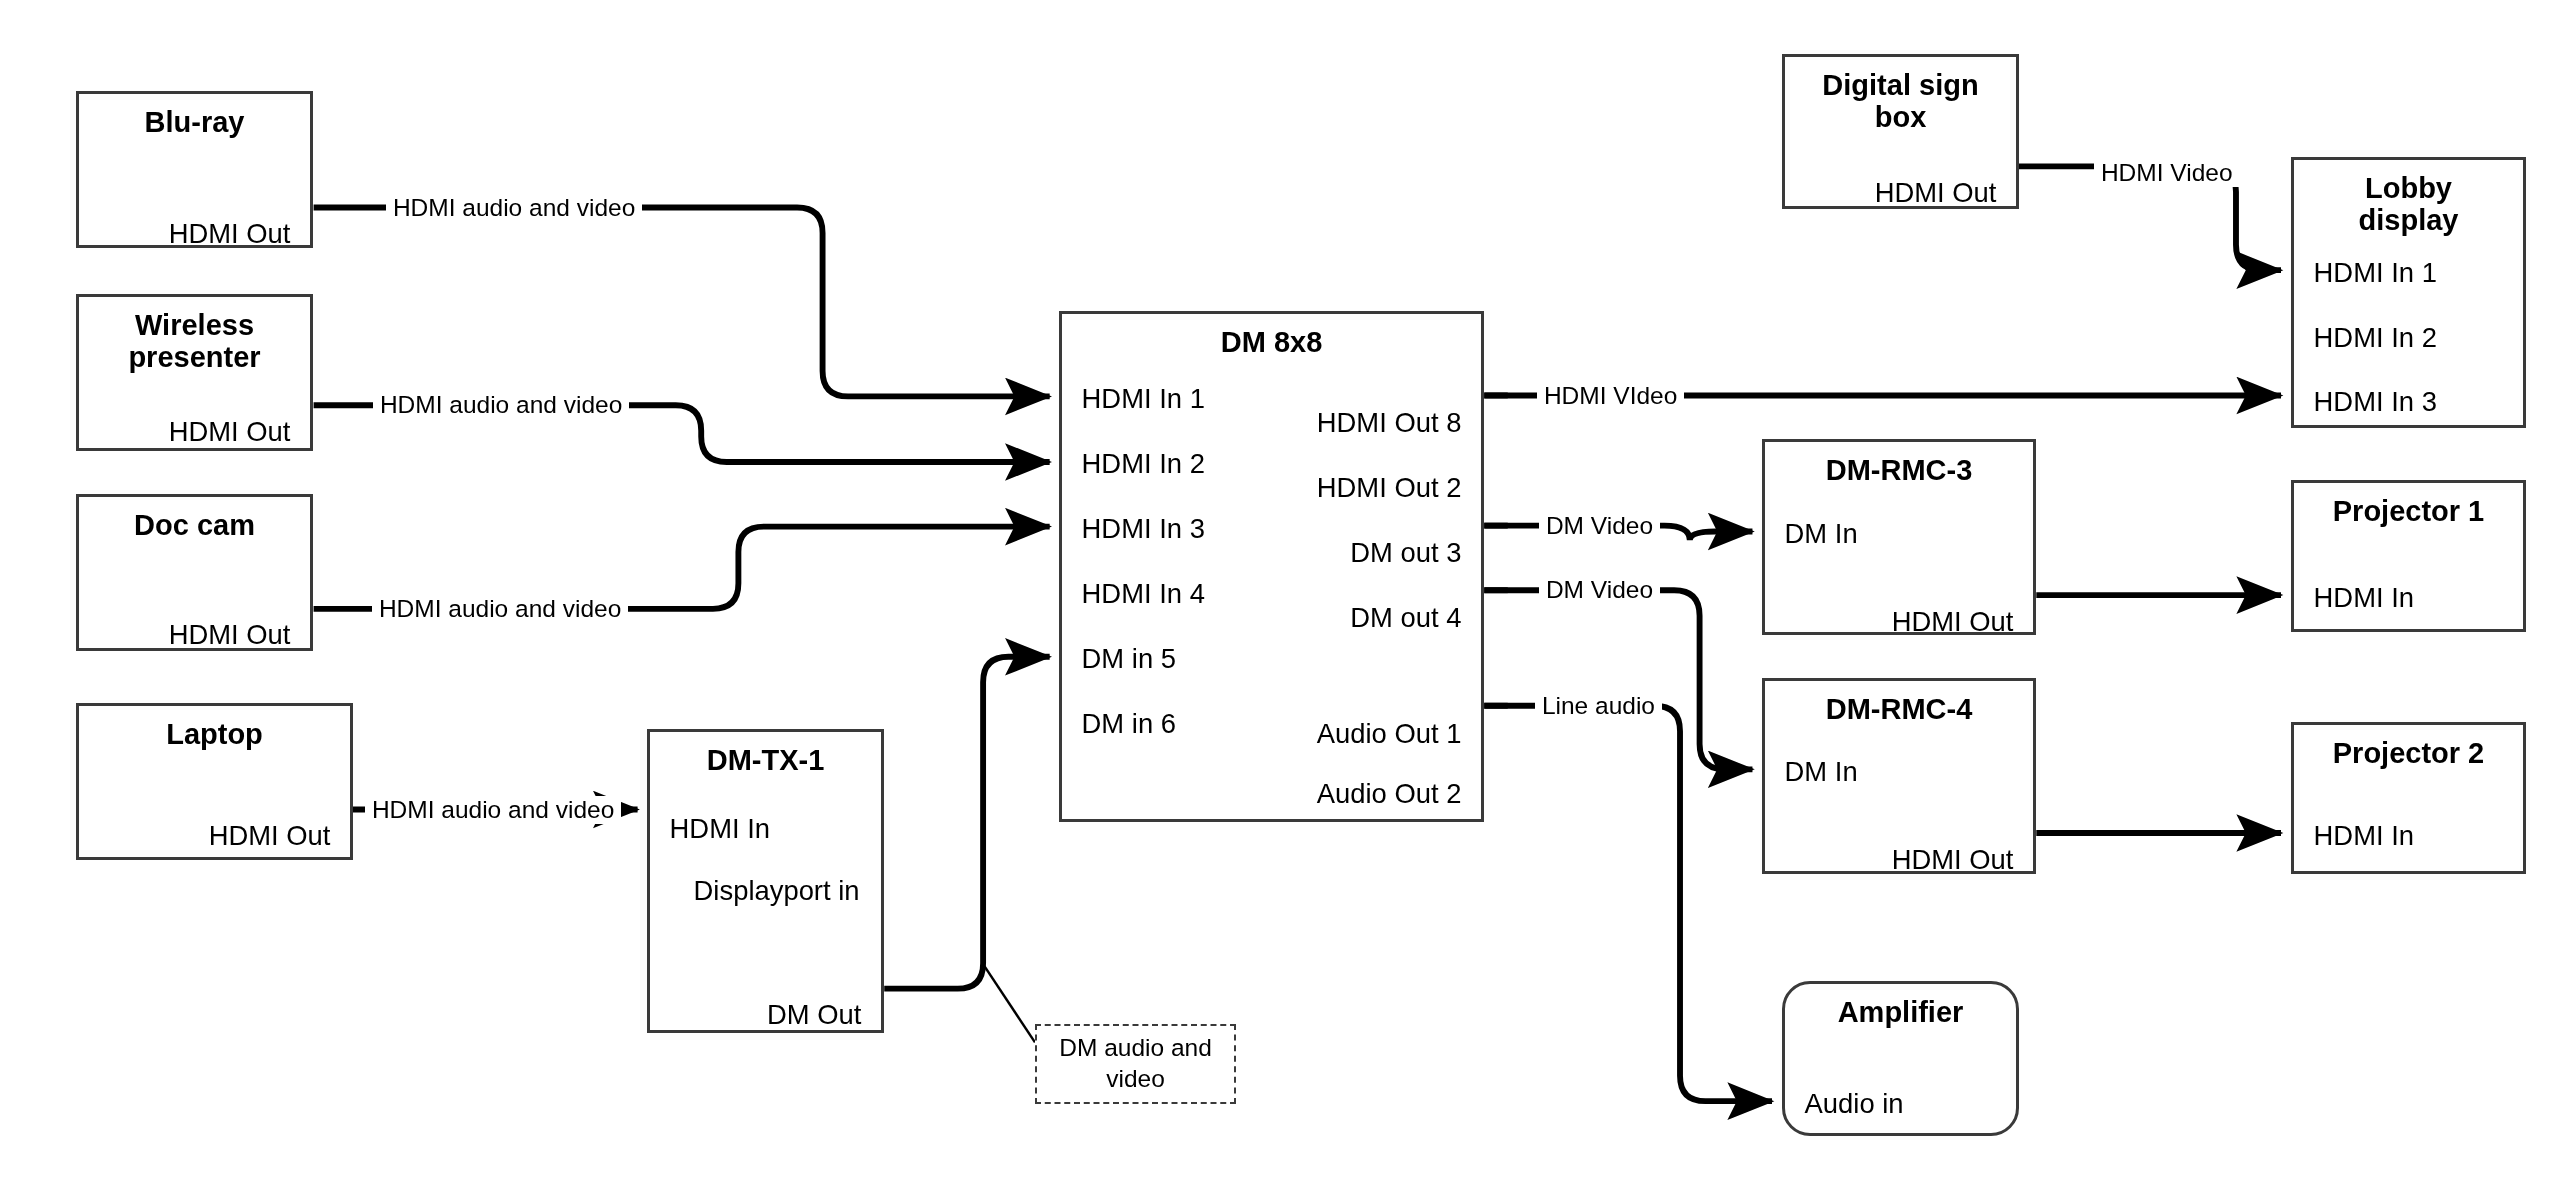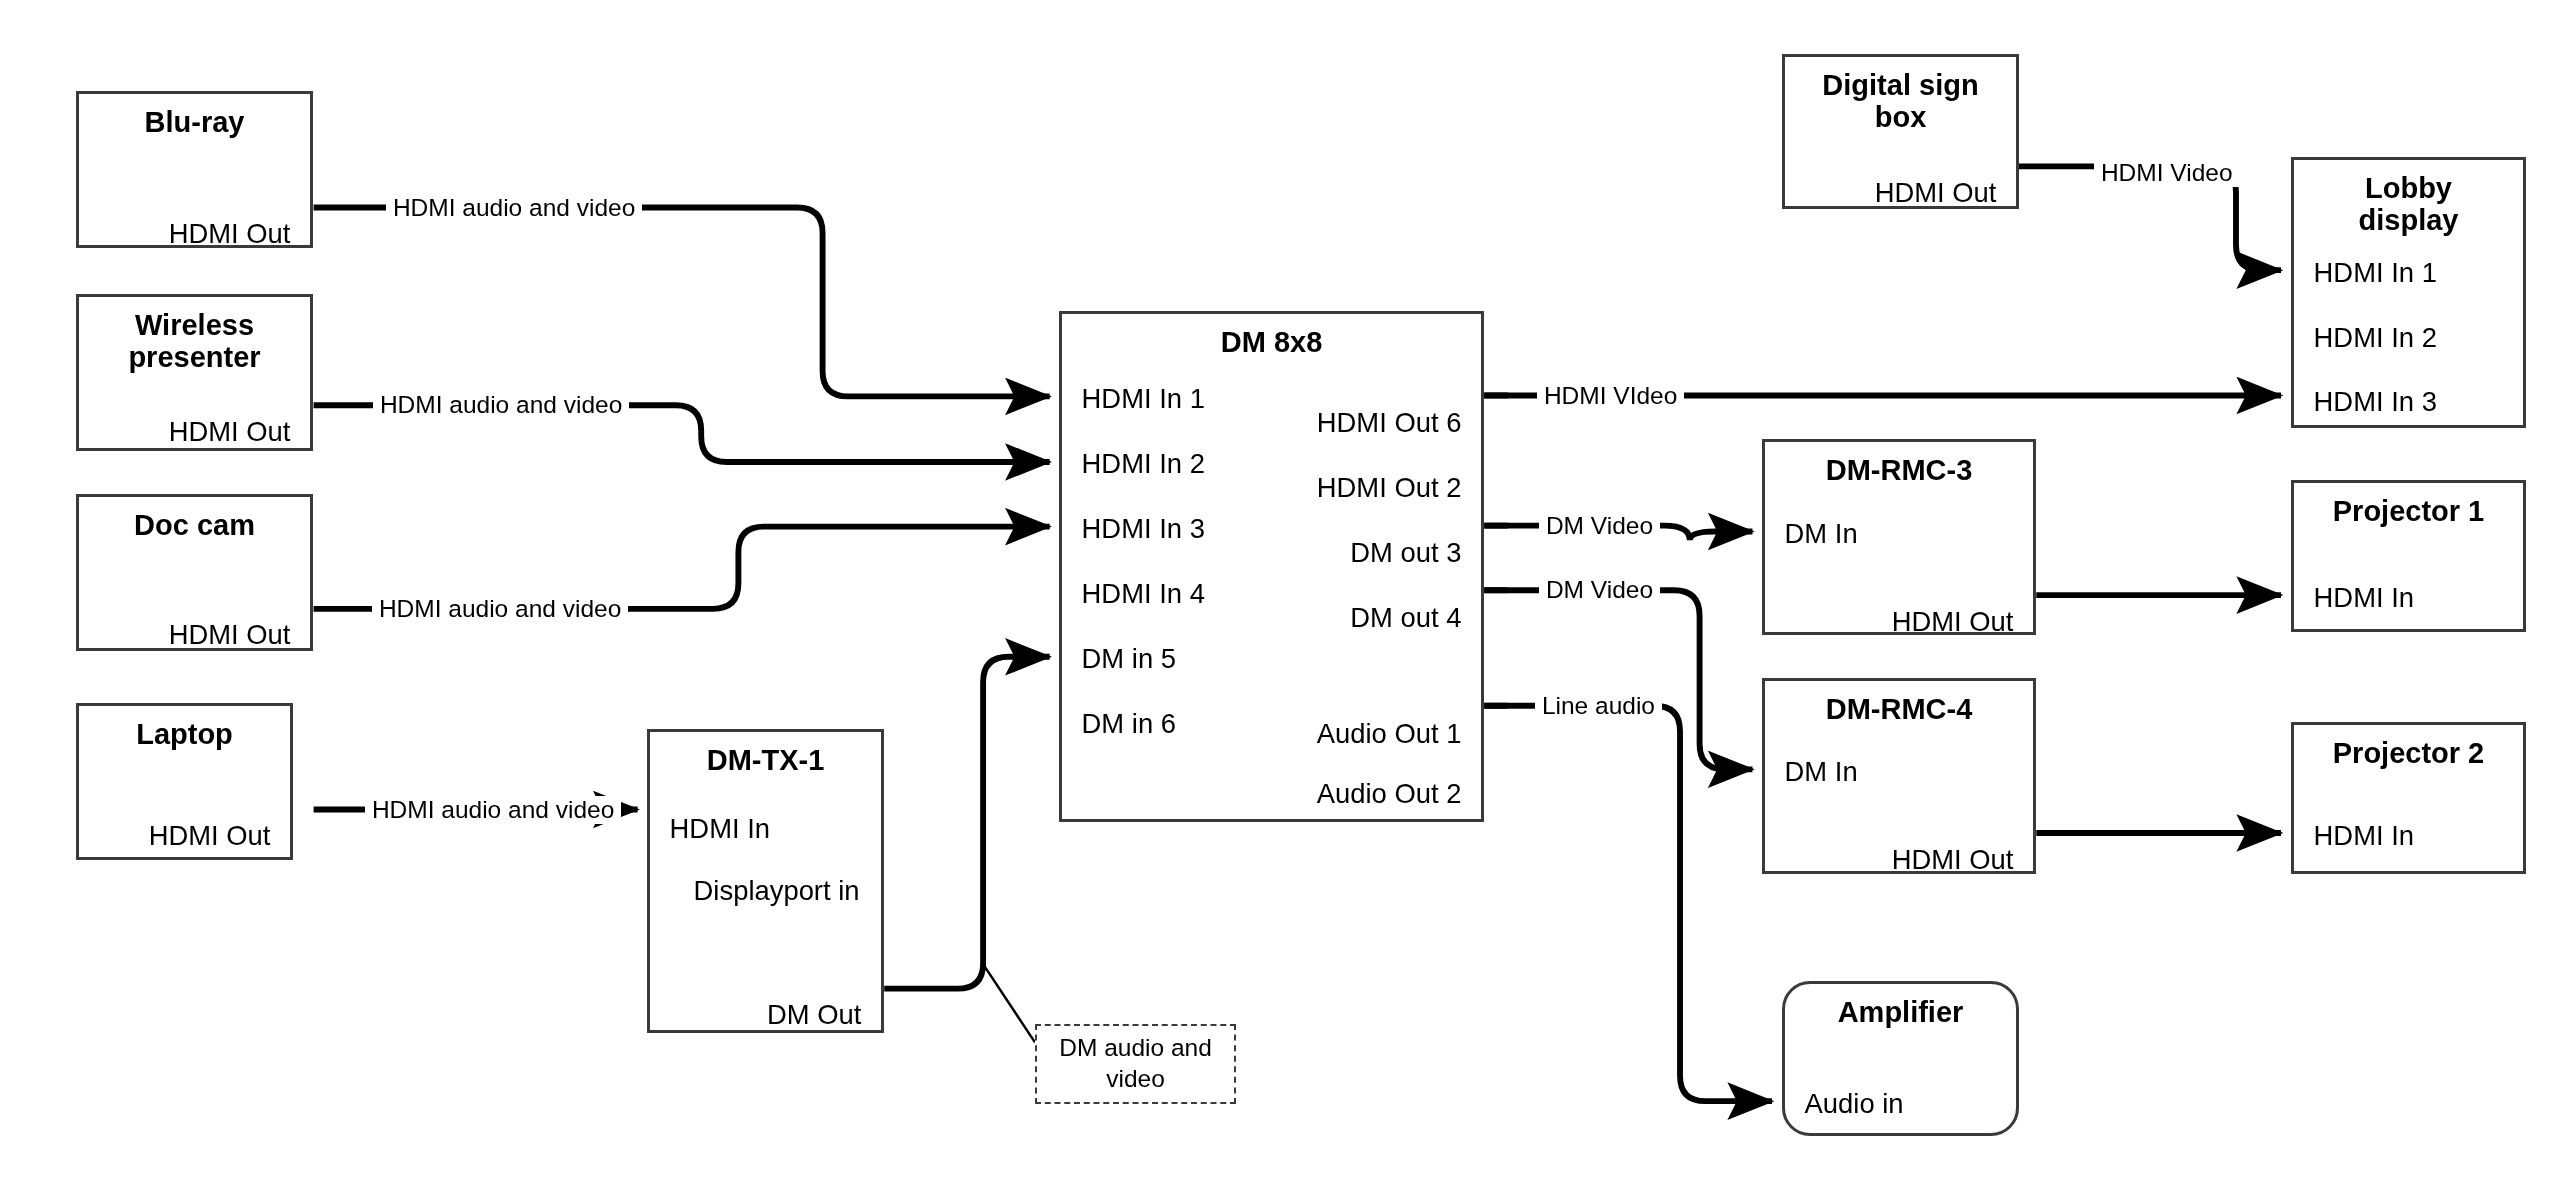--- a/index.html
+++ b/index.html
@@ -130,39 +130,39 @@
       </div>
       <div class="node" style="left: 76px; top: 294px; width: 237px; height: 157px;">
         <div class="node-title" style="top: 11.7px;">Wireless
 presenter</div>
         <div class="port right" style="top: 95px;">HDMI Out</div>
       </div>
       <div class="node" style="left: 76px; top: 494px; width: 237px; height: 157px;">
         <div class="node-title" style="top: 11.7px;">Doc cam</div>
         <div class="port right" style="top: 98px;">HDMI Out</div>
       </div>
-      <div class="node" style="left: 76px; top: 703px; width: 217px; height: 157px;">
+      <div class="node" style="left: 76px; top: 703px; width: 277px; height: 157px;">
         <div class="node-title" style="top: 11.7px;">Laptop</div>
         <div class="port right" style="top: 90px;">HDMI Out</div>
       </div>
       <div class="node" style="left: 647px; top: 729px; width: 237px; height: 304px;">
         <div class="node-title" style="top: 11.7px;">DM-TX-1</div>
         <div class="port left" style="top: 81px;">HDMI In</div>
         <div class="port left" style="top: 143px; margin-left: 24px;">Displayport in</div>
         <div class="port right" style="top: 243px;">DM Out</div>
       </div>
       <div class="node" style="left: 1059px; top: 311px; width: 425px; height: 511px;">
         <div class="node-title" style="top: 11.7px;">DM 8x8</div>
         <div class="port left" style="top: 69px;">HDMI In 1</div>
         <div class="port left" style="top: 134px;">HDMI In 2</div>
         <div class="port left" style="top: 199px;">HDMI In 3</div>
         <div class="port left" style="top: 264px;">HDMI In 4</div>
         <div class="port left" style="top: 329px;">DM in 5</div>
         <div class="port left" style="top: 394px;">DM in 6</div>
-        <div class="port right" style="top: 69px;">HDMI Out 6</div>
+        <div class="port right" style="top: 69px;">HDMI Out 8</div>
         <div class="port right" style="top: 134px;">HDMI Out 2</div>
         <div class="port right" style="top: 199px;">DM out 3</div>
         <div class="port right" style="top: 264px;">DM out 4</div>
         <div class="port right" style="top: 380px;">Audio Out 1</div>
         <div class="port right" style="top: 440px;">Audio Out 2</div>
       </div>
       <div class="node" style="left: 1782px; top: 54px; width: 237px; height: 155px;">
         <div class="node-title" style="top: 11.7px;">Digital sign
 box</div>
         <div class="port right" style="top: 96px;">HDMI Out</div>

